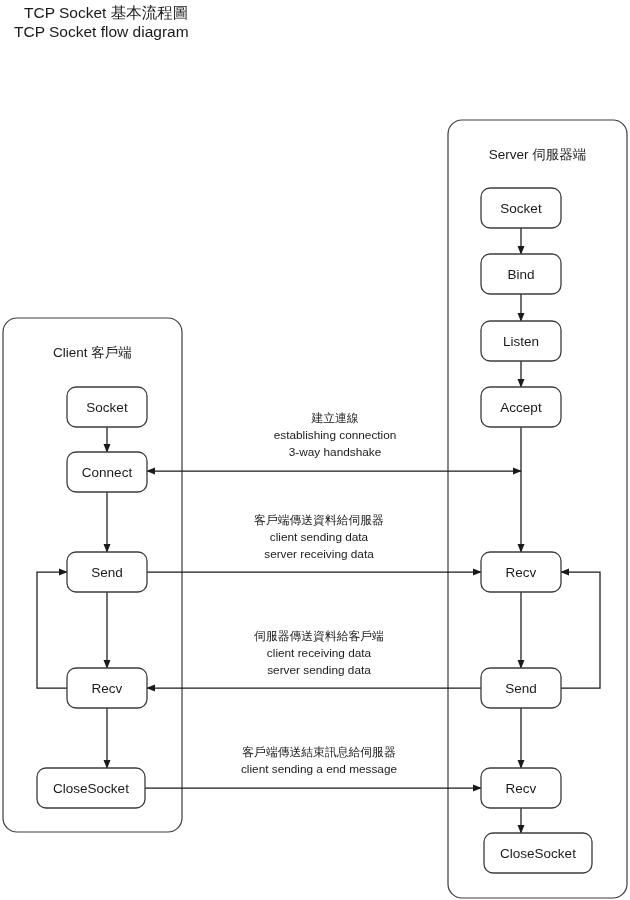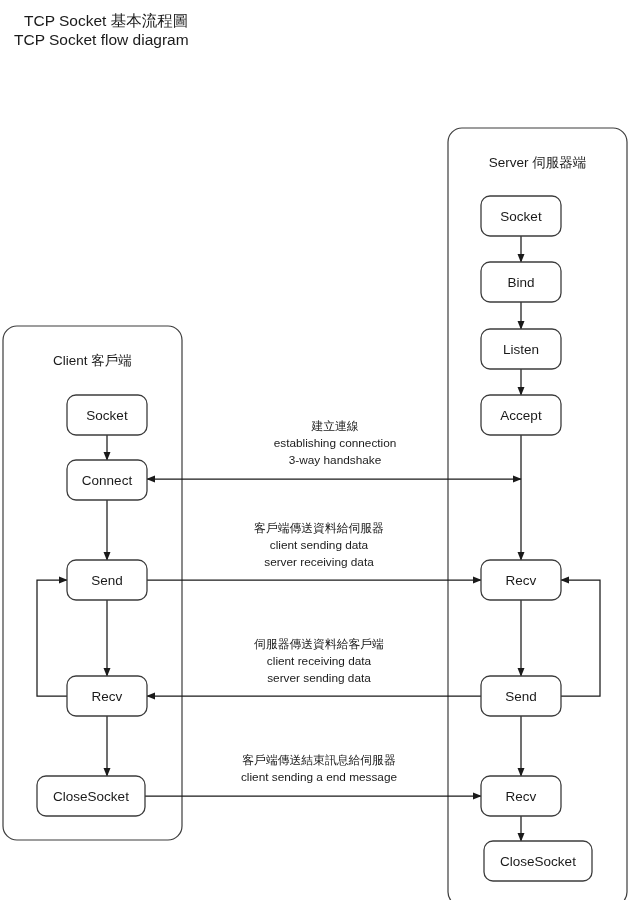--- a/index.html
+++ b/index.html
@@ -9,21 +9,21 @@
   }
   body {
     width: 630px;
     height: 900px;
     position: relative;
     font-family: "Liberation Sans", "DejaVu Sans", sans-serif;
     overflow: hidden;
   }
   #diagram-root {
     position: absolute;
-    top: 8px; left: 0;
+    top: 0; left: 0;
     width: 630px;
     height: 652px;
   }
   svg { display: block; }
   .title-line {
     font-size: 15.5px;
     fill: #1a1a1a;
   }
   .panel-rect {
     fill: #ffffff;

